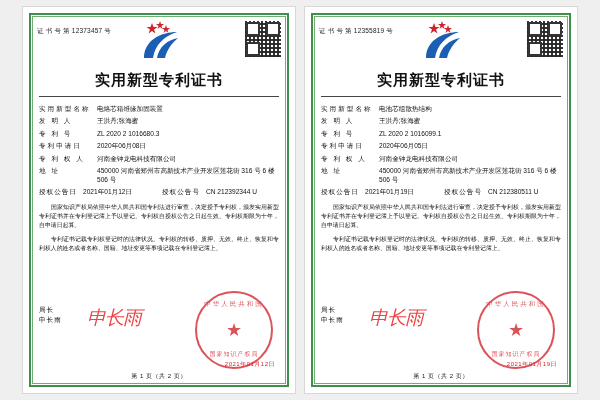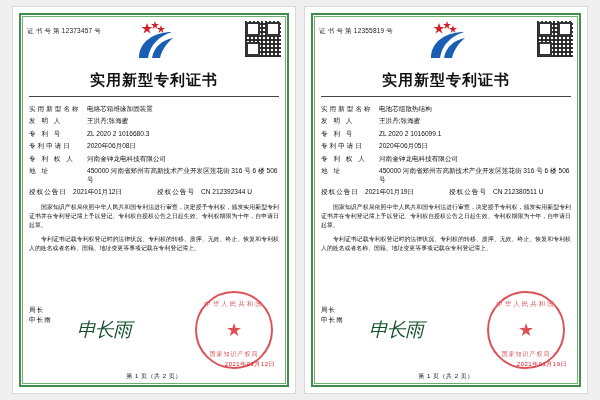--- a/index.html
+++ b/index.html
@@ -7,21 +7,21 @@
     width:600px;height:400px;
     background:#f2f2f2;
     font-family:"Liberation Sans", sans-serif;
     overflow:hidden;
   }
   .page{
     position:relative;
     width:600px;height:400px;
     display:flex;
     gap:8px;
-    padding:6px 12px;
+    padding:6px 22px;
     box-sizing:border-box;
     background:#efefef;
   }
   .cert{
     position:relative;
     width:286px;height:388px;
     background:#ffffff;
     border:1px solid #d8d8d8;
     box-sizing:border-box;
     overflow:hidden;
@@ -129,24 +129,24 @@
   .director{
     position:absolute;
     left:0;top:14px;
     font-size:6.6px;
     line-height:1.5;
     color:#111;
     letter-spacing:1px;
   }
   .sign{
     position:absolute;
-    left:48px;top:26px;
+    left:48px;top:14px;
     font-family:"DejaVu Serif", serif;
     font-size:19px;
-    color:#14532d;
+    color:#ef4444;
     font-style:italic;
     letter-spacing:-1px;
     white-space:nowrap;
   }
   .seal{
     position:absolute;
     right:6px;top:0;
     width:74px;height:74px;
     border-radius:50%;
     border:2.5px solid #d2232a;

